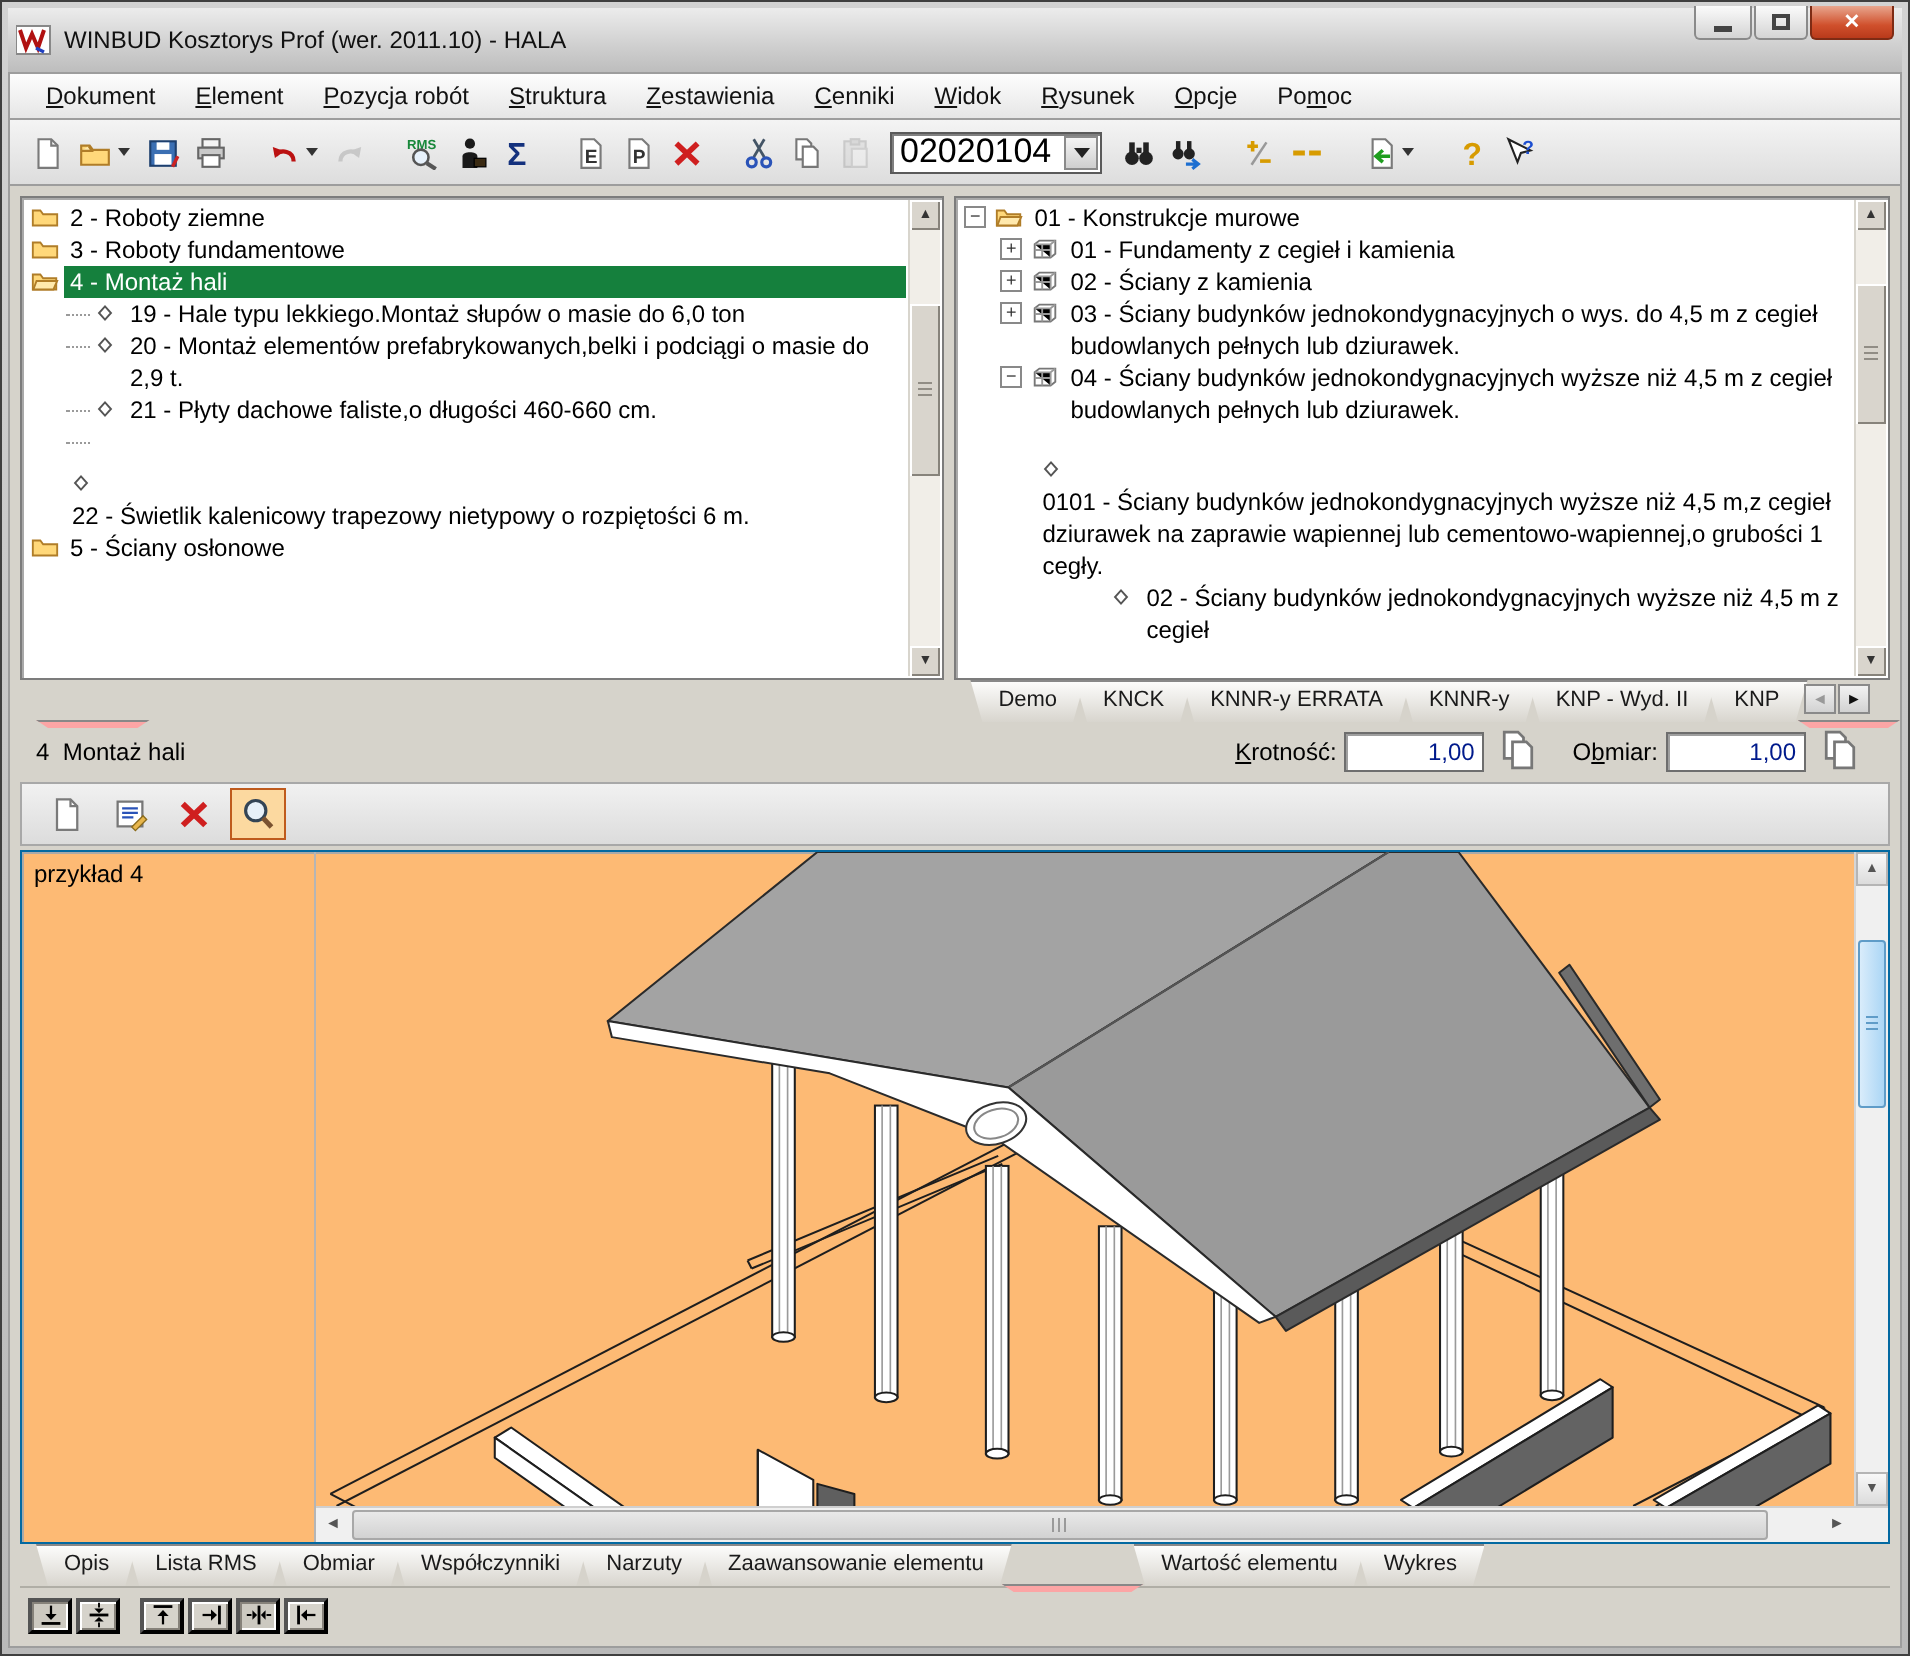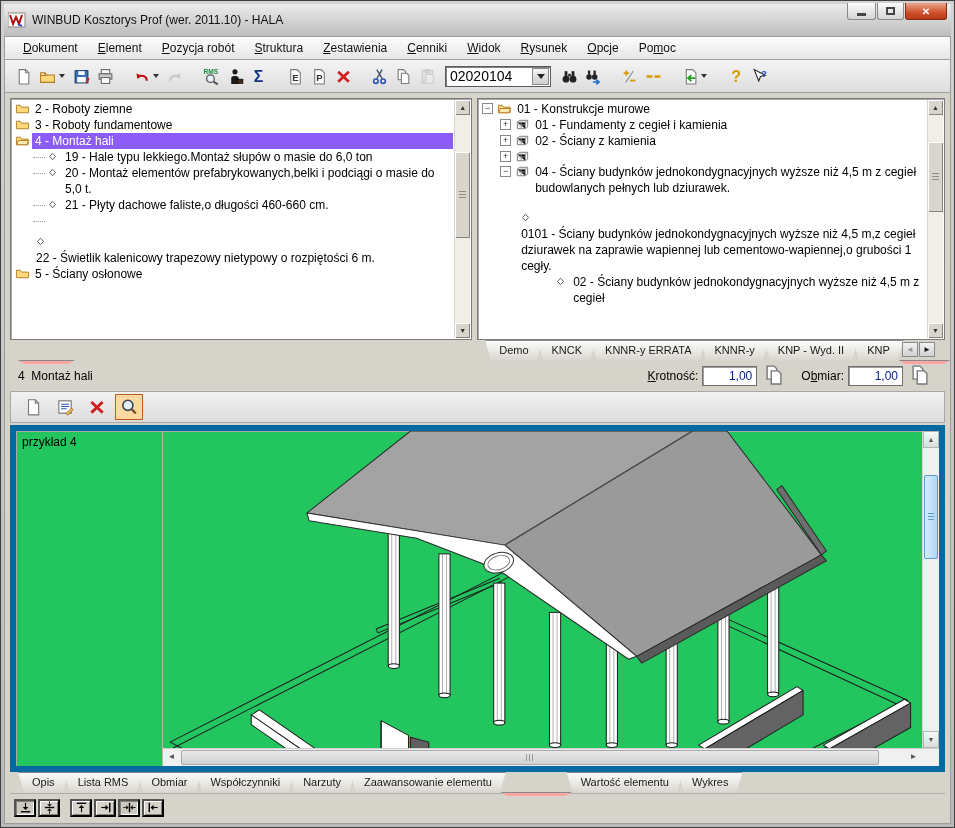--- a/index.html
+++ b/index.html
@@ -24,38 +24,38 @@
 
   
   .toolbar { height:34px; background:linear-gradient(#f4f4f4,#dddddd); border:1px solid #9d9d9d; display:flex; align-items:center; padding-left:6px; }
   .tbtn { width:24px; height:26px; display:flex; align-items:center; justify-content:center; background:transparent; border:1px solid transparent; }
   .tbtn svg { display:block; }
   .tbtn.disabled { opacity:.4; filter:grayscale(1); }
   .tbtn.active { background:#fcd9a0; border:1px solid #bf5b1d; }
   .caret { width:0; height:0; border-left:3px solid transparent; border-right:3px solid transparent; border-top:4px solid #333; margin:0 4px 0 0; }
   .tgap { width:12px; }
   .combo { width:106px; height:21px; background:#fff; box-shadow:inset 1px 1px 0 #808080, inset -1px -1px 0 #fff; border:1px solid #5a5a5a; display:flex; align-items:center; margin:0 6px; }
-  .combo-text { flex:1; font-size:14px; padding-left:4px; color:#000; }
+  .combo-text { flex:1; font-size:17px; padding-left:4px; color:#000; }
   .combo-btn { width:17px; height:17px; margin-right:1px; background:linear-gradient(#f4f4f4,#cfcfcf); border:1px solid #8a8a8a; display:flex; align-items:center; justify-content:center; }
   .combo-arrow { width:0; height:0; border-left:4px solid transparent; border-right:4px solid transparent; border-top:5px solid #222; }
 
   
   .client { flex:1; background:#d6d3cb; padding:5px 5px 2px 5px; display:flex; flex-direction:column; border:1px solid #9d9d9d; border-top:none; }
   .panes { display:flex; height:263px; }
   .pane { display:flex; flex-direction:column; }
   .pane.left { width:468px; margin-right:5px; }
   .pane.right { flex:1; }
   .treebox { flex:1; background:#fff; border:1px solid #7c7c7c; box-shadow:inset 1px 1px 0 #a9a9a9; position:relative; overflow:hidden; padding:2px 18px 2px 2px; }
   .tree-row { display:flex; align-items:flex-start; line-height:16px; font-size:12px; color:#000; }
   .tree-row .ticon { width:17px; height:15px; flex:0 0 17px; display:flex; align-items:center; }
   .tree-row .stub { width:12px; flex:0 0 12px; border-top:1px dotted #9a9a9a; margin-top:8px; }
   .expander { width:11px; height:11px; flex:0 0 11px; border:1px solid #898989; background:#fff; font-size:9px; line-height:9px; text-align:center; margin:2px 4px 0 0; color:#333; }
   .expander.none { visibility:hidden; }
   .tlabel { padding:0 3px; }
-  .tlabel.sel { background:#8b5cf6; color:#fff; flex:1; }
+  .tlabel.sel { background:#15803d; color:#fff; flex:1; }
   .tlabel.focus { outline:1px dotted #666; }
 
   
   .sb { position:absolute; top:1px; right:1px; bottom:1px; width:16px; background:#f1eee8; border-left:1px solid #d8d5cd; }
   .sb-btn { position:absolute; left:0; width:15px; height:15px; background:#d9d5cd; box-shadow:inset 1px 1px 0 #fff, inset -1px -1px 0 #87837b; font-size:7px; color:#333; text-align:center; line-height:15px; }
   .sb-btn.up { top:0; } .sb-btn.down { bottom:0; }
   .sb-thumb { position:absolute; left:0; width:15px; background:#d9d5cd; box-shadow:inset 1px 1px 0 #fff, inset -1px -1px 0 #87837b; }
   .sb-grip { position:absolute; left:4px; right:4px; top:50%; height:8px; margin-top:-4px; background:repeating-linear-gradient(#918d85 0 1px, transparent 1px 3px); }
 
   
@@ -64,28 +64,28 @@
   .tab.active { background:#fca5a5; color:#cc0000; font-weight:normal;margin-top:20px; }
   .tabscroll { position:absolute; right:10px; top:2px; display:flex; }
   .tsbtn { width:16px; height:15px; background:linear-gradient(#f2f2f2,#d2d2d2); border:1px solid #8a8a8a; font-size:8px; line-height:14px; text-align:center; margin-left:1px; }
   .tsbtn.dis { color:#999; } .tsbtn.en { color:#111; }
 
   
   .elementbar { height:30px; display:flex; align-items:center; font-size:12px; padding:0 10px 0 8px; }
   .elname { white-space:pre; }
   .ebright { margin-left:auto; display:flex; align-items:center; }
   .eblabel { font-size:12px; margin-right:4px; }
-  .ebinput { width:55px; height:20px; background:#fff; border:1px solid #6e6e6e; box-shadow:inset 1px 1px 0 #9f9f9f; font-size:12px; color:#001a8c; text-align:right; padding-right:4px; font-family:"Liberation Sans",sans-serif; }
+  .ebinput { width:70px; height:20px; background:#fff; border:1px solid #6e6e6e; box-shadow:inset 1px 1px 0 #9f9f9f; font-size:12px; color:#001a8c; text-align:right; padding-right:4px; font-family:"Liberation Sans",sans-serif; }
   .ebcopy { width:26px; height:24px; border:none; background:transparent; margin:0 14px 0 4px; }
 
   .toolbar2 { height:32px; background:linear-gradient(#f1f1f1,#dcdcdc); border:1px solid #a8a8a8; display:flex; align-items:center; padding-left:8px; }
   .toolbar2 .tbtn { width:28px; height:26px; margin-right:4px; }
 
   
-  .drawarea { flex:1; margin-top:2px; border:6px solid #0369a1; box-shadow:inset 1px 1px 0 #a9a9a9; background:#22c55e; display:flex; overflow:hidden; }
+  .drawarea { flex:1; margin-top:2px; border:1px solid #0369a1; box-shadow:inset 1px 1px 0 #a9a9a9; background:#fdba74; display:flex; overflow:hidden; }
   .drawlist { width:147px; border-right:1px solid #b5b5b5; font-size:12px; padding:4px 6px; }
   .canvaswrap { flex:1; display:flex; flex-direction:column; position:relative; }
   .canvas { flex:1; position:relative; overflow:hidden; }
   .canvas svg { position:absolute; inset:0; }
   .vscroll { position:absolute; top:0; right:0; bottom:0; width:17px; background:#f0f0f0; border-left:1px solid #d5d5d5; }
   .vs-btn { position:absolute; left:0; width:16px; height:17px; background:linear-gradient(#f8f8f8,#dcdcdc); border:1px solid #b5b5b5; color:#555; font-size:7px; text-align:center; line-height:16px; }
   .vs-btn.up { top:0; } .vs-btn.down { bottom:0; }
   .vs-thumb { position:absolute; left:1px; width:14px; top:44px; height:84px; background:linear-gradient(90deg,#d9ecfb,#abd6f5); border:1px solid #5f9cc8; border-radius:2px; }
   .vs-grip { position:absolute; left:3px; right:3px; top:50%; height:8px; margin-top:-4px; background:repeating-linear-gradient(#5f9cc8 0 1px, transparent 1px 3px); }
   .hscroll { height:18px; background:#f0f0f0; border-top:1px solid #cfcfcf; position:relative; }
@@ -342,21 +342,21 @@
               </span>
               <span class="tlabel">19 - Hale typu lekkiego.Montaż słupów o masie do 6,0 ton</span>
             </div>
             <div class="tree-row" style="padding-left: 20px;">
               <span class="stub"></span>
               <span class="ticon">
                 <svg viewBox="0 0 16 16" width="15" height="15">
                   <path d="M8 4.5l3.2 3.5L8 11.5 4.8 8z" fill="#fff" stroke="#555"></path>
                 </svg>
               </span>
-              <span class="tlabel">20 - Montaż elementów prefabrykowanych,belki i podciągi o masie do 5,0 t.</span>
+              <span class="tlabel">20 - Montaż elementów prefabrykowanych,belki i podciągi o masie do 2,9 t.</span>
             </div>
             <div class="tree-row" style="padding-left: 20px;">
               <span class="stub"></span>
               <span class="ticon">
                 <svg viewBox="0 0 16 16" width="15" height="15">
                   <path d="M8 4.5l3.2 3.5L8 11.5 4.8 8z" fill="#fff" stroke="#555"></path>
                 </svg>
               </span>
               <span class="tlabel">21 - Płyty dachowe faliste,o długości 460-660 cm.</span>
             </div>
@@ -422,20 +422,21 @@
               <span class="tlabel">02 - Ściany z kamienia</span>
             </div>
             <div class="tree-row" style="padding-left: 20px;">
               <span class="expander">+</span>
               <span class="ticon">
                 <svg viewBox="0 0 16 16" width="15" height="15">
                   <path d="M2.5 5.5l2.5-2h8.5v7l-2.5 2H2.5z" fill="#fff" stroke="#777"></path>
                   <path d="M2.5 5.5h8.5v7M11 5.5l2.5-2M2.5 8.5H11M6.5 5.5v7" stroke="#999"></path>
                 </svg>
               </span>
+              <span class="tlabel">03 - Ściany budynków jednokondygnacyjnych o wys. do 4,5 m z cegieł budowlanych pełnych lub dziurawek.</span>
             </div>
             <div class="tree-row" style="padding-left: 20px;">
               <span class="expander">−</span>
               <span class="ticon">
                 <svg viewBox="0 0 16 16" width="15" height="15">
                   <path d="M2.5 5.5l2.5-2h8.5v7l-2.5 2H2.5z" fill="#fff" stroke="#777"></path>
                   <path d="M2.5 5.5h8.5v7M11 5.5l2.5-2M2.5 8.5H11M6.5 5.5v7" stroke="#999"></path>
                 </svg>
               </span>
               <span class="tlabel">04 - Ściany budynków jednokondygnacyjnych wyższe niż 4,5 m z cegieł budowlanych pełnych lub dziurawek.</span>

